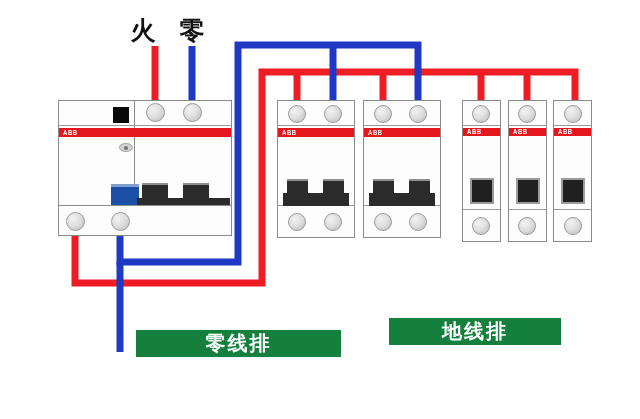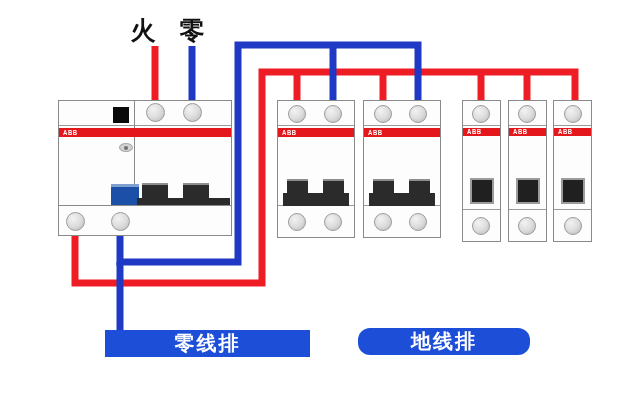--- a/index.html
+++ b/index.html
@@ -111,24 +111,25 @@
     left: 50%;
     top: 50%;
     width: 4px;
     height: 4px;
     margin: -2px 0 0 -2px;
     border-radius: 50%;
     background: #6f6f6f;
   }
   .busbar {
     position: absolute;
-    background: #1d4ed8;
+    background: #15803d;
     display: flex;
     align-items: center;
     justify-content: center;
+    margin-left: 31px;
   }
   .busbar-label {
     color: #ffffff;
     font-size: 20px;
     font-weight: bold;
     letter-spacing: 2px;
     font-family: "DejaVu Sans", sans-serif;
   }
 </style>
 </head>
@@ -232,17 +233,17 @@
       <span class="abb-logo">ABB</span>
     </div>
     <div class="toggle-1p" style="left:7px; top:77px; width:24px; height:26px;"></div>
   </div>
   <div class="terminal" style="left:564px; top:105px; width:18px; height:18px;"></div>
   <div class="terminal" style="left:564px; top:217px; width:18px; height:18px;"></div>
 
   <div class="busbar" style="left:105px; top:330px; width:205px; height:27px;">
     <span class="busbar-label">零线排</span>
   </div>
-  <div class="busbar" style="left:358px; top:328px; width:172px; height:27px;border-radius:12px;">
+  <div class="busbar" style="left:358px; top:318px; width:172px; height:27px;">
     <span class="busbar-label">地线排</span>
   </div>
 
 </div>
 
 </body></html>

